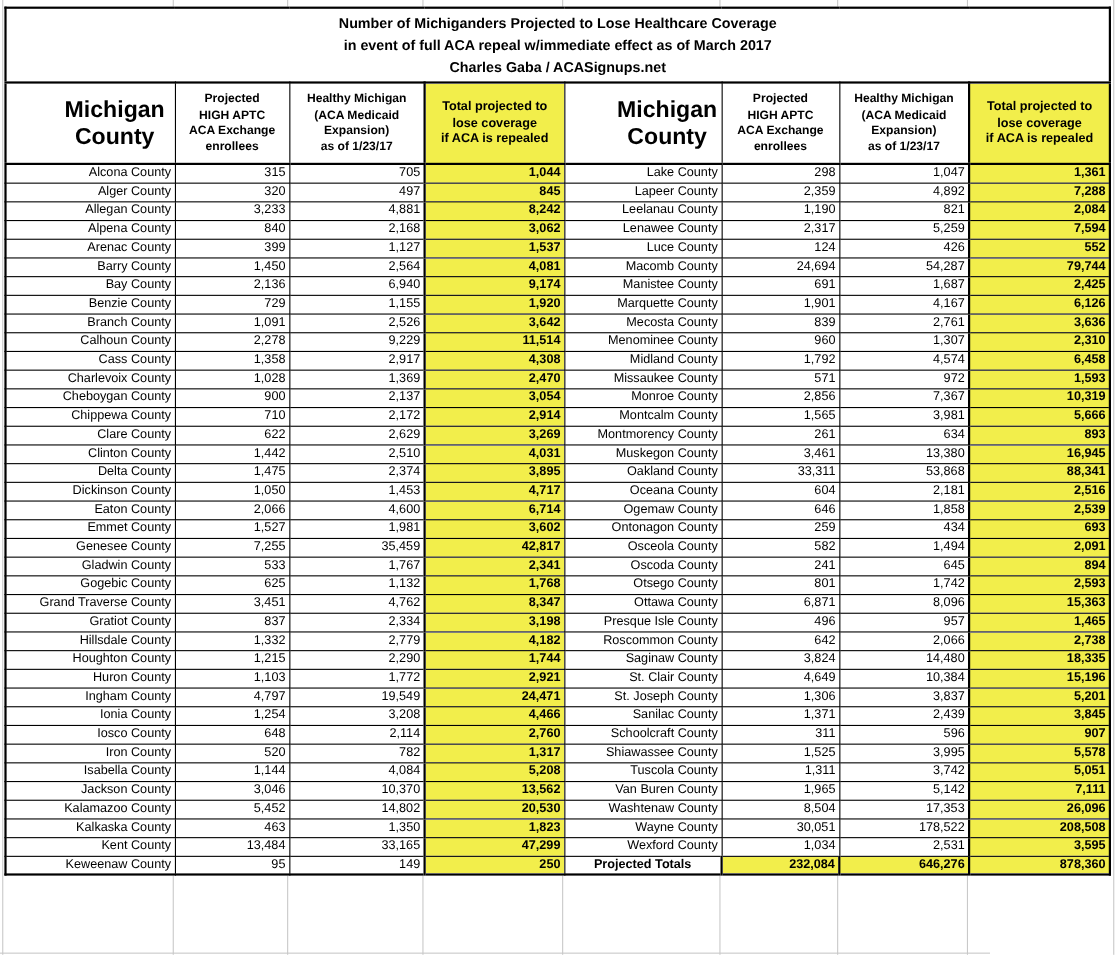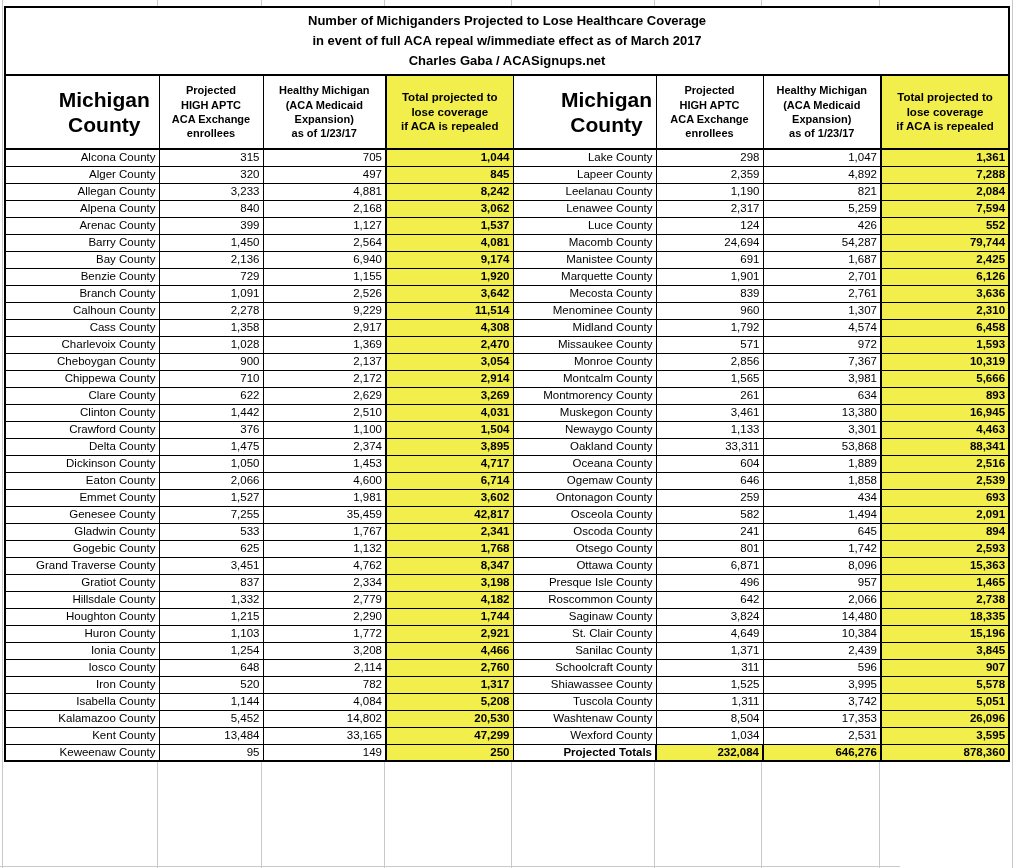--- a/index.html
+++ b/index.html
@@ -43,21 +43,21 @@
   tbody#rows tr { height: 17px; margin-top: 44px; }
   tbody#rows td {
     font-size: 11.5px; line-height: 15px; padding: 0 3px;
     white-space: nowrap; text-align: right; vertical-align: middle;
   }
   tbody#rows td.total {
     background: var(--highlight-yellow, #f2ee4b);
     font-weight: bold;
     border-left: 2px solid var(--border-black, #000);
   }
-  tbody#rows td.tlabel { font-weight: bold; }
+  tbody#rows td.tlabel { font-weight: bold; text-align: center; }
 </style>
 </head>
 <body>
 
 <div class="sheet">
 
   <div class="gl-v" style="left:2px"></div>
   <div class="gl-v" style="left:157px"></div>
   <div class="gl-v" style="left:261px"></div>
   <div class="gl-v" style="left:384px"></div>
@@ -185,21 +185,21 @@
           <td class="num">1,687</td>
           <td class="num total">2,425</td>
         </tr>
         <tr>
           <td class="name">Benzie County</td>
           <td class="num">729</td>
           <td class="num">1,155</td>
           <td class="num total">1,920</td>
           <td class="name">Marquette County</td>
           <td class="num">1,901</td>
-          <td class="num">2,701</td>
+          <td class="num">4,167</td>
           <td class="num total">6,126</td>
         </tr>
         <tr>
           <td class="name">Branch County</td>
           <td class="num">1,091</td>
           <td class="num">2,526</td>
           <td class="num total">3,642</td>
           <td class="name">Mecosta County</td>
           <td class="num">839</td>
           <td class="num">2,761</td>
@@ -269,47 +269,37 @@
           <td class="name">Clinton County</td>
           <td class="num">1,442</td>
           <td class="num">2,510</td>
           <td class="num total">4,031</td>
           <td class="name">Muskegon County</td>
           <td class="num">3,461</td>
           <td class="num">13,380</td>
           <td class="num total">16,945</td>
         </tr>
         <tr>
-          <td class="name">Crawford County</td>
-          <td class="num">376</td>
-          <td class="num">1,100</td>
-          <td class="num total">1,504</td>
-          <td class="name">Newaygo County</td>
-          <td class="num">1,133</td>
-          <td class="num">3,301</td>
-          <td class="num total">4,463</td>
-        </tr>
-        <tr>
           <td class="name">Delta County</td>
           <td class="num">1,475</td>
           <td class="num">2,374</td>
           <td class="num total">3,895</td>
           <td class="name">Oakland County</td>
           <td class="num">33,311</td>
           <td class="num">53,868</td>
           <td class="num total">88,341</td>
         </tr>
         <tr>
           <td class="name">Dickinson County</td>
           <td class="num">1,050</td>
           <td class="num">1,453</td>
           <td class="num total">4,717</td>
           <td class="name">Oceana County</td>
           <td class="num">604</td>
-          <td class="num">1,889</td>
+          <td class="num">2,181</td>
           <td class="num total">2,516</td>
         </tr>
         <tr>
           <td class="name">Eaton County</td>
           <td class="num">2,066</td>
           <td class="num">4,600</td>
           <td class="num total">6,714</td>
           <td class="name">Ogemaw County</td>
           <td class="num">646</td>
           <td class="num">1,858</td>
@@ -399,20 +389,30 @@
           <td class="name">Huron County</td>
           <td class="num">1,103</td>
           <td class="num">1,772</td>
           <td class="num total">2,921</td>
           <td class="name">St. Clair County</td>
           <td class="num">4,649</td>
           <td class="num">10,384</td>
           <td class="num total">15,196</td>
         </tr>
         <tr>
+          <td class="name">Ingham County</td>
+          <td class="num">4,797</td>
+          <td class="num">19,549</td>
+          <td class="num total">24,471</td>
+          <td class="name">St. Joseph County</td>
+          <td class="num">1,306</td>
+          <td class="num">3,837</td>
+          <td class="num total">5,201</td>
+        </tr>
+        <tr>
           <td class="name">Ionia County</td>
           <td class="num">1,254</td>
           <td class="num">3,208</td>
           <td class="num total">4,466</td>
           <td class="name">Sanilac County</td>
           <td class="num">1,371</td>
           <td class="num">2,439</td>
           <td class="num total">3,845</td>
         </tr>
         <tr>
@@ -439,30 +439,50 @@
           <td class="name">Isabella County</td>
           <td class="num">1,144</td>
           <td class="num">4,084</td>
           <td class="num total">5,208</td>
           <td class="name">Tuscola County</td>
           <td class="num">1,311</td>
           <td class="num">3,742</td>
           <td class="num total">5,051</td>
         </tr>
         <tr>
+          <td class="name">Jackson County</td>
+          <td class="num">3,046</td>
+          <td class="num">10,370</td>
+          <td class="num total">13,562</td>
+          <td class="name">Van Buren County</td>
+          <td class="num">1,965</td>
+          <td class="num">5,142</td>
+          <td class="num total">7,111</td>
+        </tr>
+        <tr>
           <td class="name">Kalamazoo County</td>
           <td class="num">5,452</td>
           <td class="num">14,802</td>
           <td class="num total">20,530</td>
           <td class="name">Washtenaw County</td>
           <td class="num">8,504</td>
           <td class="num">17,353</td>
           <td class="num total">26,096</td>
         </tr>
         <tr>
+          <td class="name">Kalkaska County</td>
+          <td class="num">463</td>
+          <td class="num">1,350</td>
+          <td class="num total">1,823</td>
+          <td class="name">Wayne County</td>
+          <td class="num">30,051</td>
+          <td class="num">178,522</td>
+          <td class="num total">208,508</td>
+        </tr>
+        <tr>
           <td class="name">Kent County</td>
           <td class="num">13,484</td>
           <td class="num">33,165</td>
           <td class="num total">47,299</td>
           <td class="name">Wexford County</td>
           <td class="num">1,034</td>
           <td class="num">2,531</td>
           <td class="num total">3,595</td>
         </tr>
         <tr>

